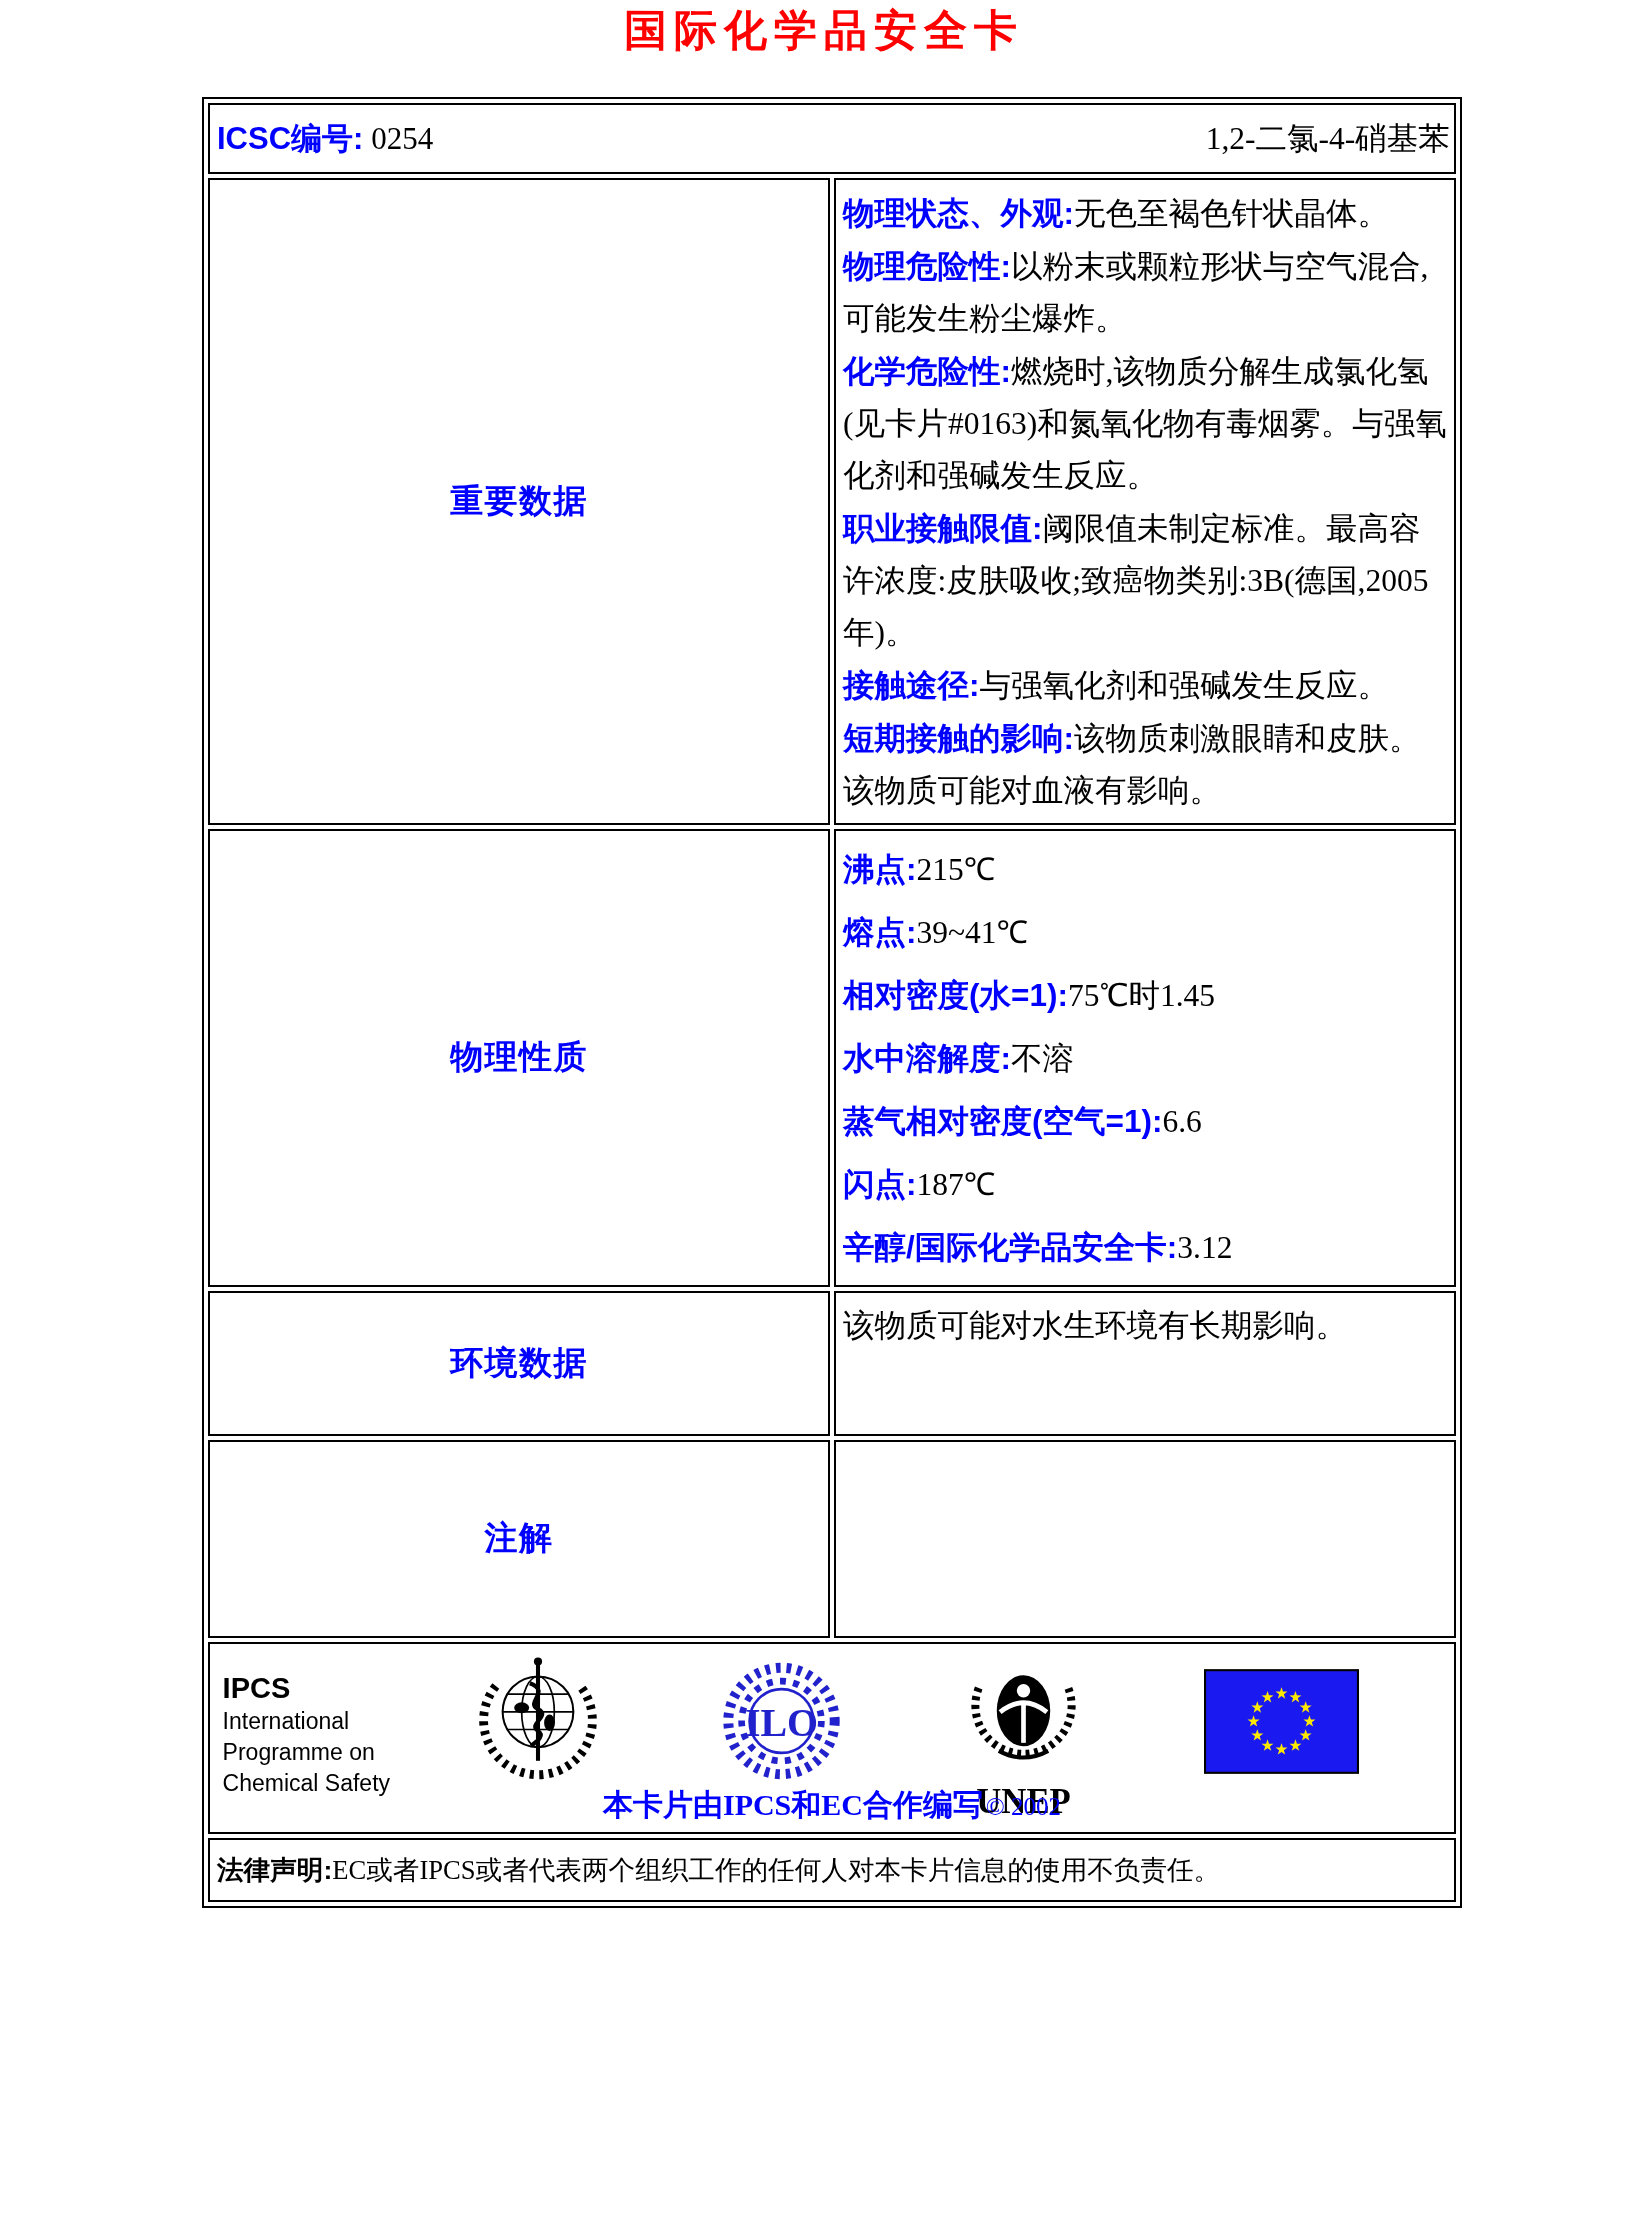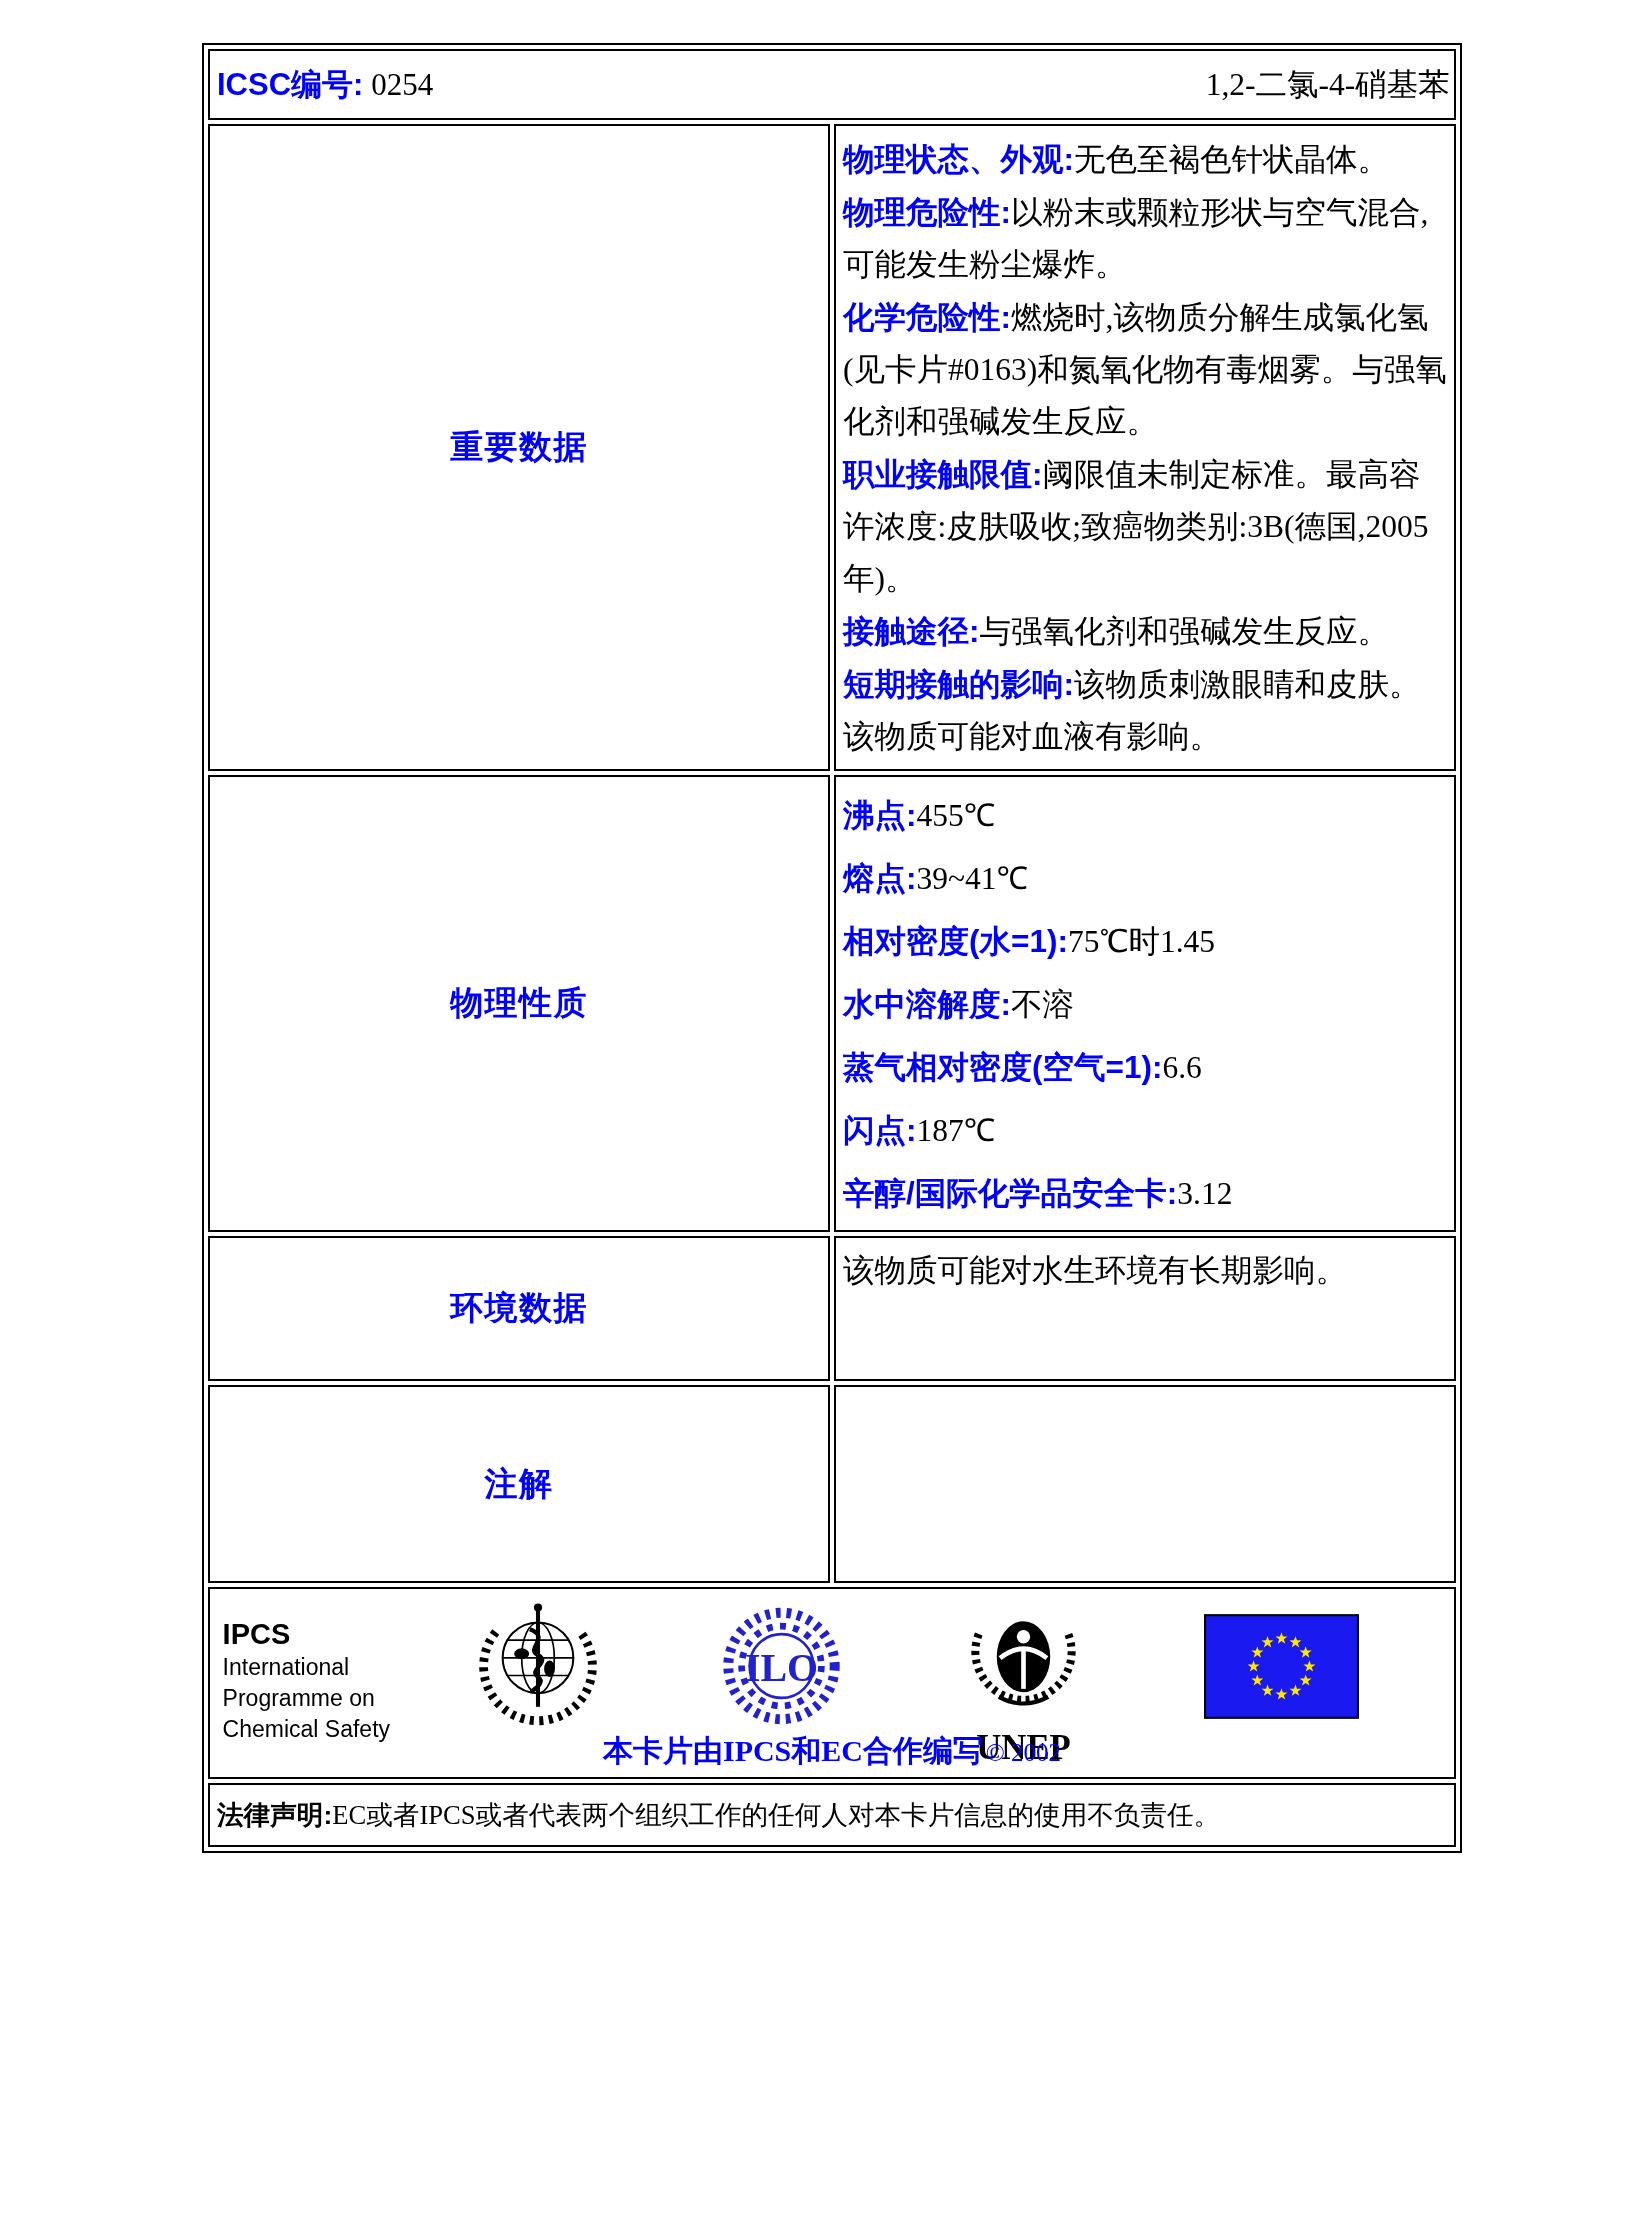--- a/index.html
+++ b/index.html
@@ -105,20 +105,21 @@
   .legal-lbl { color: #000; font-weight: bold; font-family: "Liberation Sans", sans-serif; }
   .legal-txt { color: #000; font-family: "Liberation Serif", serif; }
 
   svg text { font-family: "Liberation Serif", serif; }
 </style>
 </head>
 <body>
 
 <div class="page">
 
+  <h1 class="page-title">国际化学品安全卡</h1>
 
   <table class="card">
 
     <tbody>
         <tr>
       <td class="header-cell" colspan="2">
         <div class="header-flex">
           <span class="hdr-left">
             <span class="blue-label">ICSC编号:</span>
             <span class="hdr-num">0254</span>
@@ -136,21 +137,21 @@
         <div class="item"><span class="lbl">化学危险性:</span><span class="txt">燃烧时,该物质分解生成氯化氢(见卡片#0163)和氮氧化物有毒烟雾。与强氧化剂和强碱发生反应。</span></div>
         <div class="item"><span class="lbl">职业接触限值:</span><span class="txt">阈限值未制定标准。最高容许浓度:皮肤吸收;致癌物类别:3B(德国,2005年)。</span></div>
         <div class="item"><span class="lbl">接触途径:</span><span class="txt">与强氧化剂和强碱发生反应。</span></div>
         <div class="item"><span class="lbl">短期接触的影响:</span><span class="txt">该物质刺激眼睛和皮肤。该物质可能对血液有影响。</span></div>
       </td>
     </tr>
 
     <tr>
       <td class="label-cell" style="height:437px">物理性质</td>
       <td class="content-cell phys">
-        <div class="item"><span class="lbl">沸点:</span><span class="txt">455℃</span></div>
+        <div class="item"><span class="lbl">沸点:</span><span class="txt">215℃</span></div>
         <div class="item"><span class="lbl">熔点:</span><span class="txt">39~41℃</span></div>
         <div class="item"><span class="lbl">相对密度(水=1):</span><span class="txt">75℃时1.45</span></div>
         <div class="item"><span class="lbl">水中溶解度:</span><span class="txt">不溶</span></div>
         <div class="item"><span class="lbl">蒸气相对密度(空气=1):</span><span class="txt">6.6</span></div>
         <div class="item"><span class="lbl">闪点:</span><span class="txt">187℃</span></div>
         <div class="item"><span class="lbl">辛醇/国际化学品安全卡:</span><span class="txt">3.12</span></div>
       </td>
     </tr>
 
     <tr>

